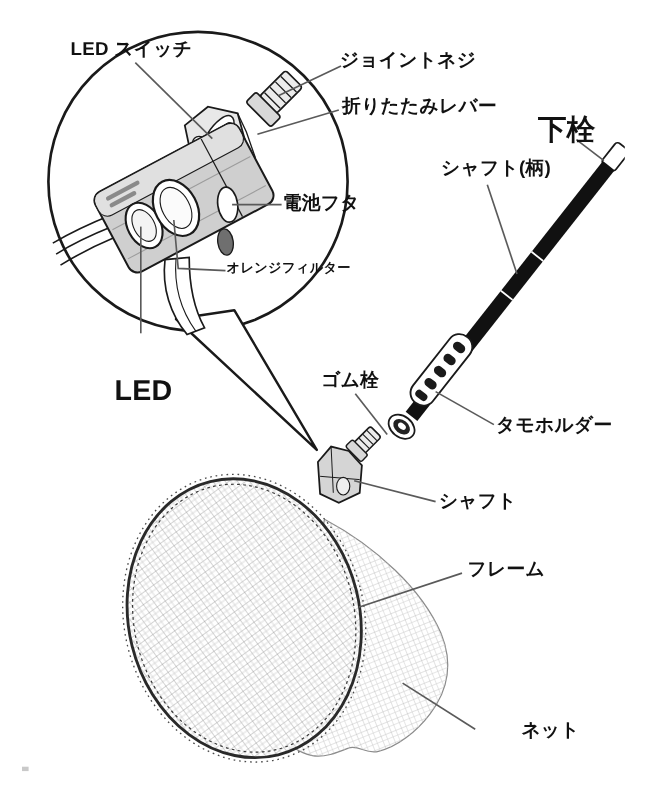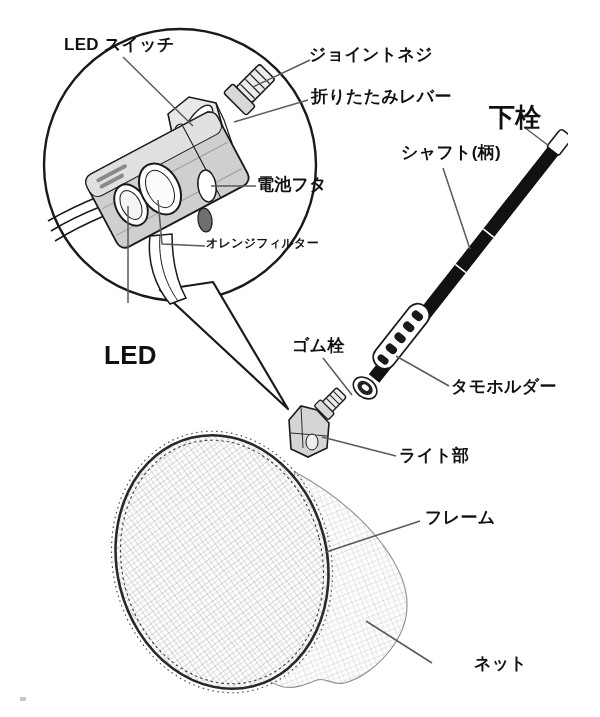--- a/index.html
+++ b/index.html
@@ -161,17 +161,17 @@
   <div class="label" style="left:64px;top:36px;">LED スイッチ</div>
   <div class="label" style="left:311px;top:88px;">折りたたみレバー</div>
   <div class="label" style="left:309px;top:46px;">ジョイントネジ</div>
   <div class="label lg" style="left:489px;top:103px;">下栓</div>
   <div class="label" style="left:381px;top:144px;margin-left:20px;">シャフト(柄)</div>
   <div class="label" style="left:257px;top:176px;">電池フタ</div>
   <div class="label sm" style="left:206px;top:237px;">オレンジフィルター</div>
   <div class="label lg" style="left:104px;top:305px;margin-top:36px;">LED</div>
   <div class="label" style="left:292px;top:337px;">ゴム栓</div>
   <div class="label" style="left:451px;top:378px;">タモホルダー</div>
-  <div class="label" style="left:399px;top:447px;">ライト部</div>
+  <div class="label" style="left:399px;top:447px;">シャフト</div>
   <div class="label" style="left:425px;top:509px;">フレーム</div>
   <div class="label" style="left:438px;top:655px;margin-left:36px;">ネット</div>
 
 </div>
 
 </body></html>

